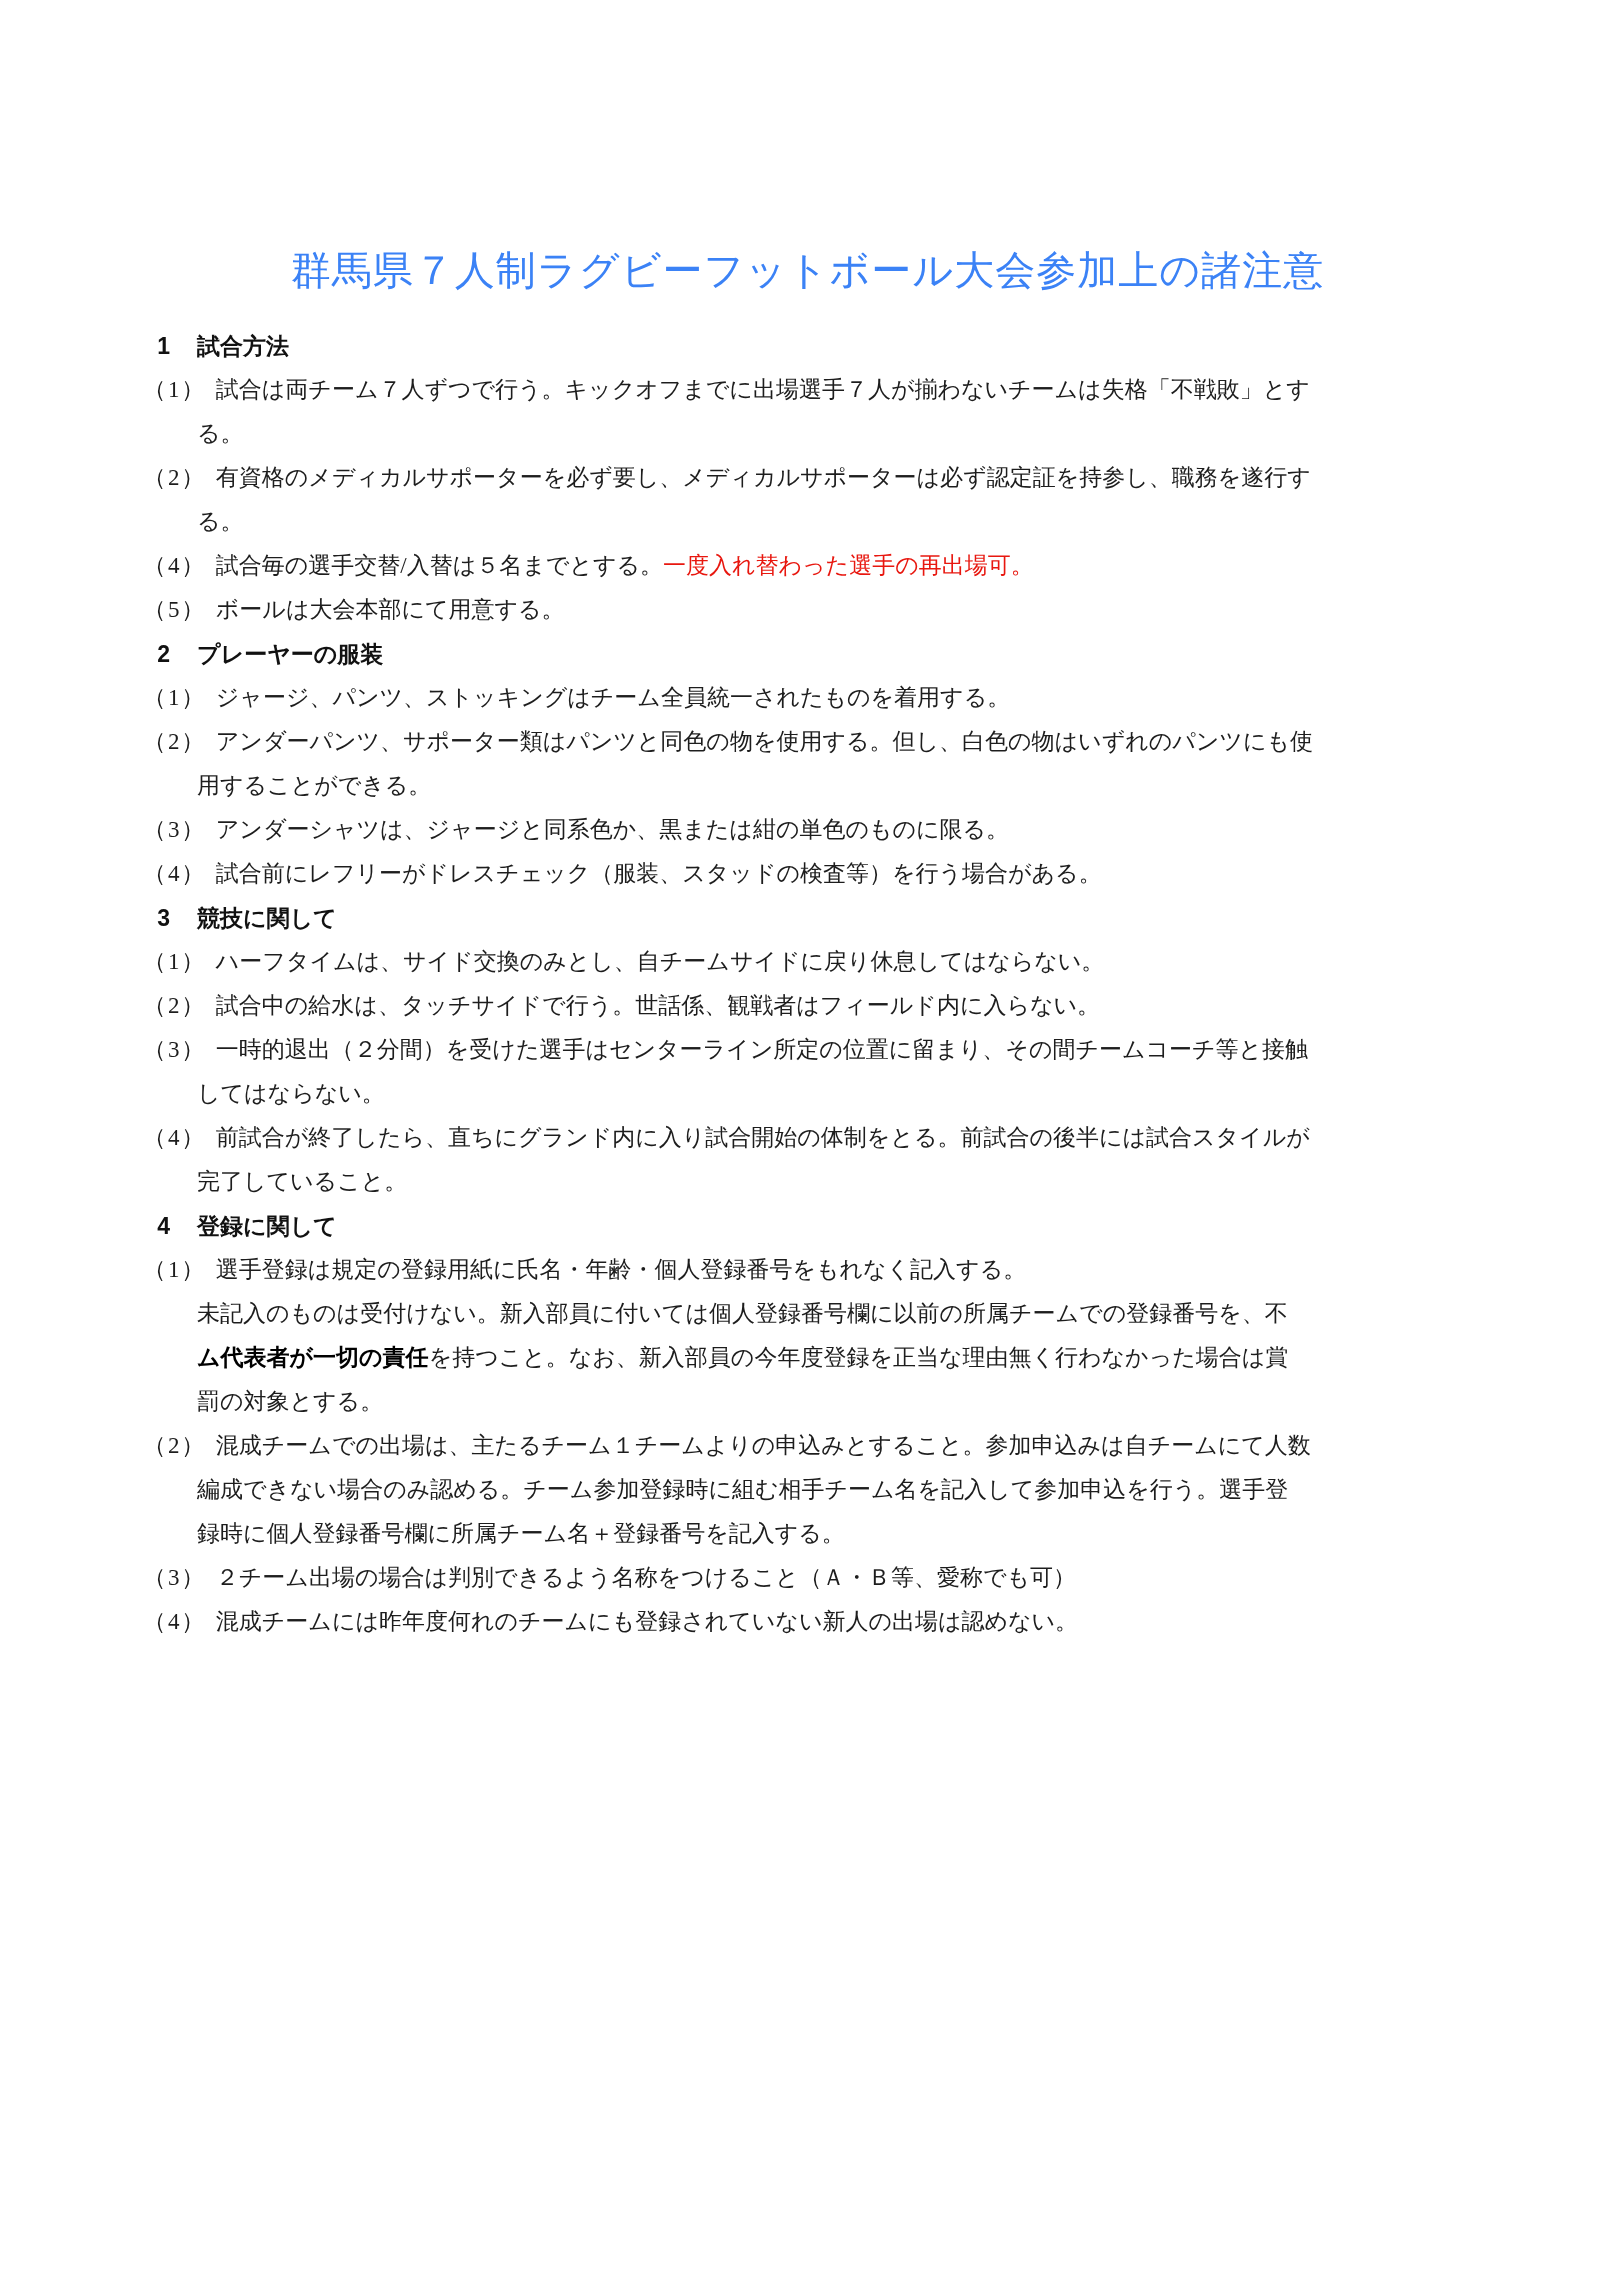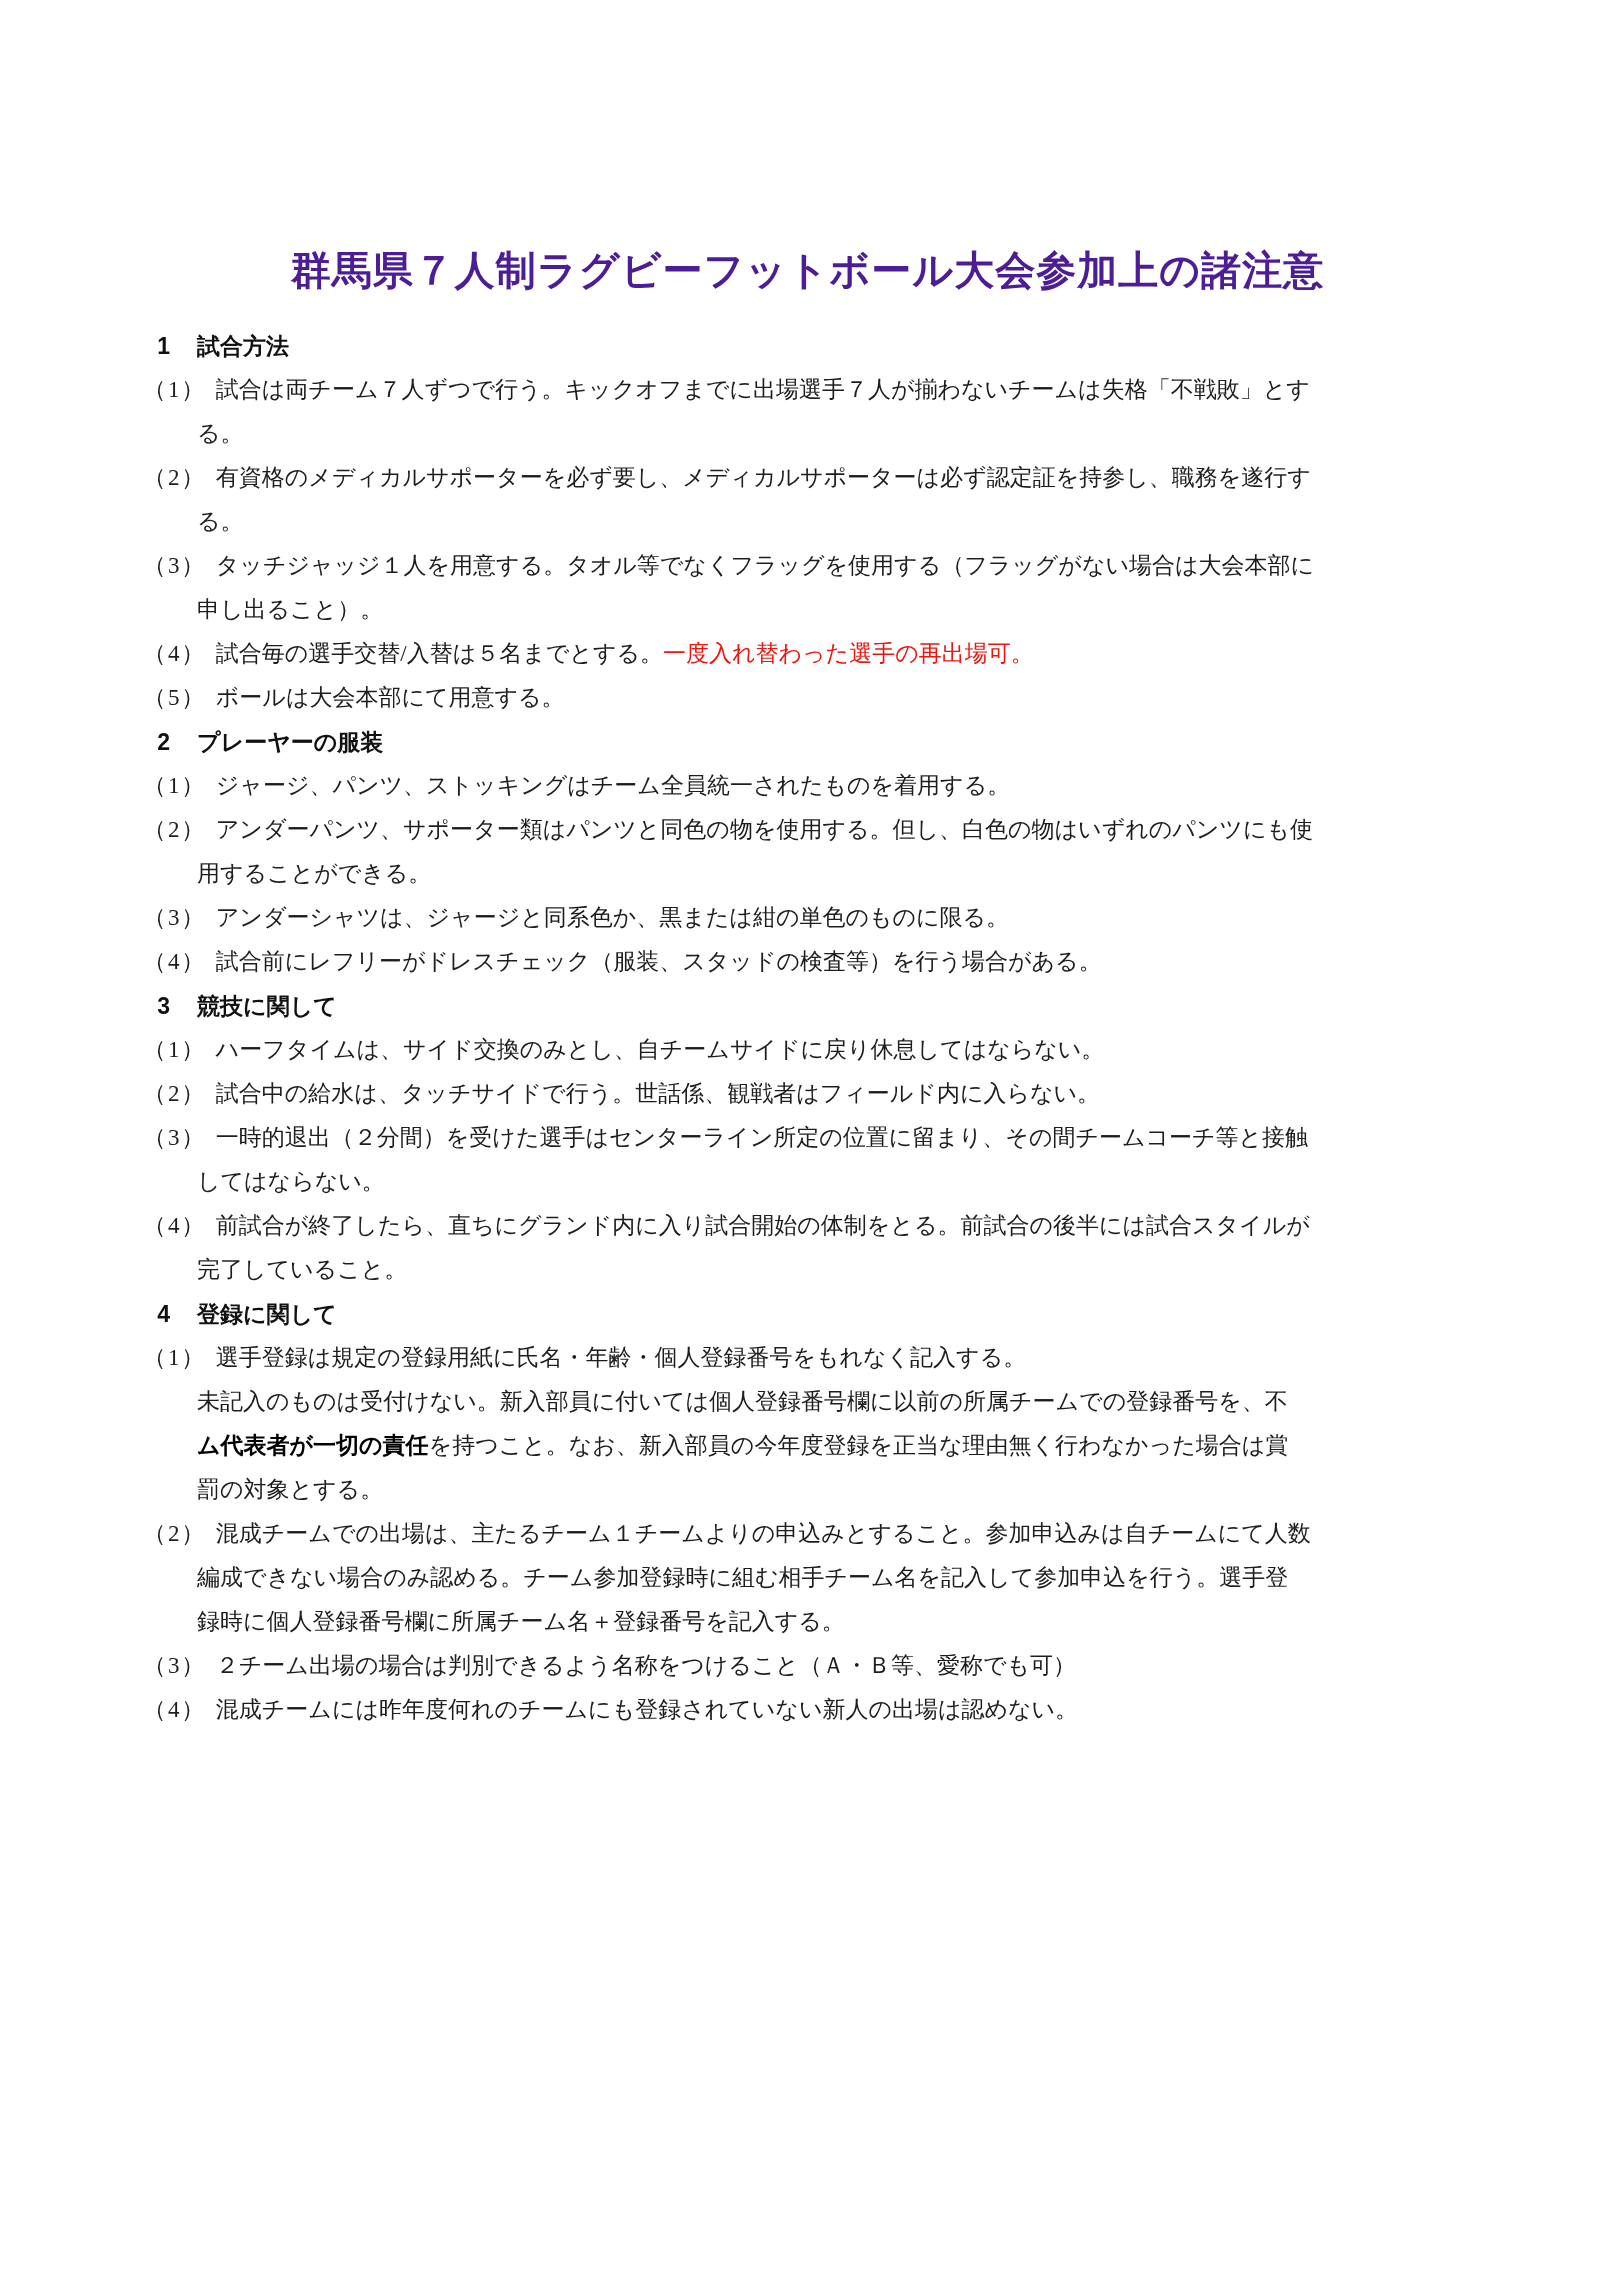--- a/index.html
+++ b/index.html
@@ -17,22 +17,22 @@
     font-family:"Liberation Serif", serif;
     box-sizing:border-box;
     padding-top:247px;
     overflow:hidden;
   }
   .doc-title{
     margin:0 1px 29px 0;
     text-align:center;
     font-size:40px;
     line-height:1.2;
-    font-weight:bold;
-    color:#4c1d95;
+    font-weight:normal;
+    color:#3b82f6;
     letter-spacing:1px;
     font-family:"Liberation Serif", serif;
   }
   .doc-body{
     margin:0 143px 0 143px;
     font-size:23px;
     line-height:44px;
   }
   .sec-head{
     font-family:"Liberation Sans", sans-serif;
@@ -57,24 +57,20 @@
   <div class="doc-body">
       <section class="sec">
         <div class="sec-head line"><span class="sec-num">1</span><span class="sec-title">試合方法</span></div>
         <div class="item">
           <div class="line"><span class="label">（1）</span><span class="seg s-n">試合は両チーム７人ずつで行う。キックオフまでに出場選手７人が揃わないチームは失格「不戦敗」とす</span></div>
           <div class="line cont"><span class="seg s-n">る。</span></div>
         </div>
         <div class="item">
           <div class="line"><span class="label">（2）</span><span class="seg s-n">有資格のメディカルサポーターを必ず要し、メディカルサポーターは必ず認定証を持参し、職務を遂行す</span></div>
           <div class="line cont"><span class="seg s-n">る。</span></div>
-        </div>
-        <div class="item">
-          <div class="line"><span class="label">（3）</span><span class="seg s-n">タッチジャッジ１人を用意する。タオル等でなくフラッグを使用する（フラッグがない場合は大会本部に</span></div>
-          <div class="line cont"><span class="seg s-n">申し出ること）。</span></div>
         </div>
         <div class="item">
           <div class="line"><span class="label">（4）</span><span class="seg s-n">試合毎の選手交替/入替は５名までとする。</span><span class="seg s-red">一度入れ替わった選手の再出場可。</span></div>
         </div>
         <div class="item">
           <div class="line"><span class="label">（5）</span><span class="seg s-n">ボールは大会本部にて用意する。</span></div>
         </div>
       </section>
       <section class="sec">
         <div class="sec-head line"><span class="sec-num">2</span><span class="sec-title">プレーヤーの服装</span></div>

